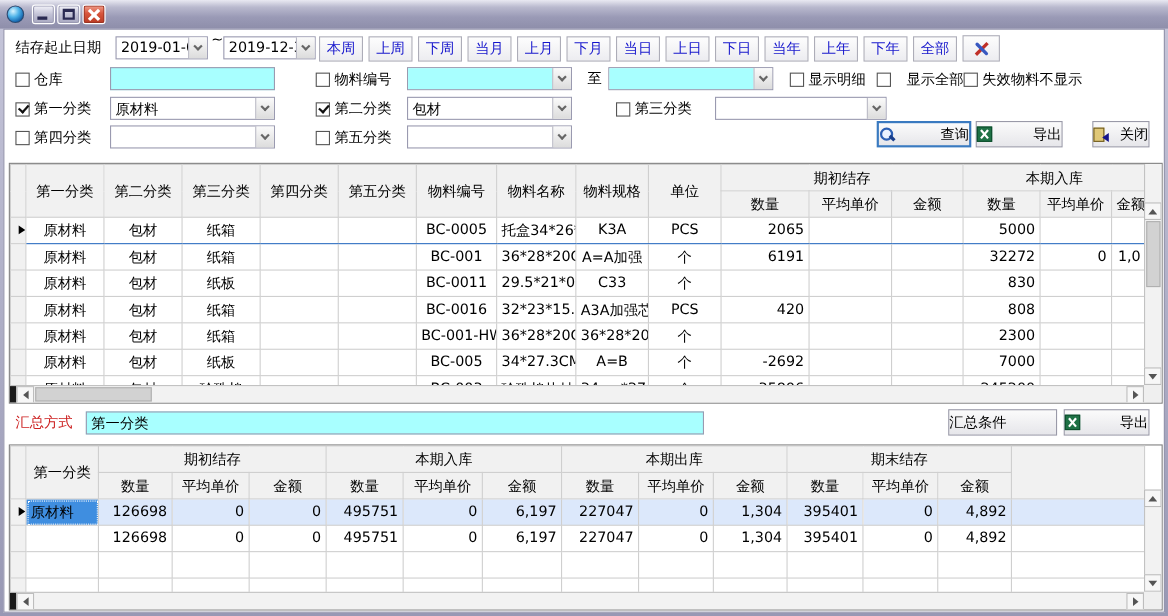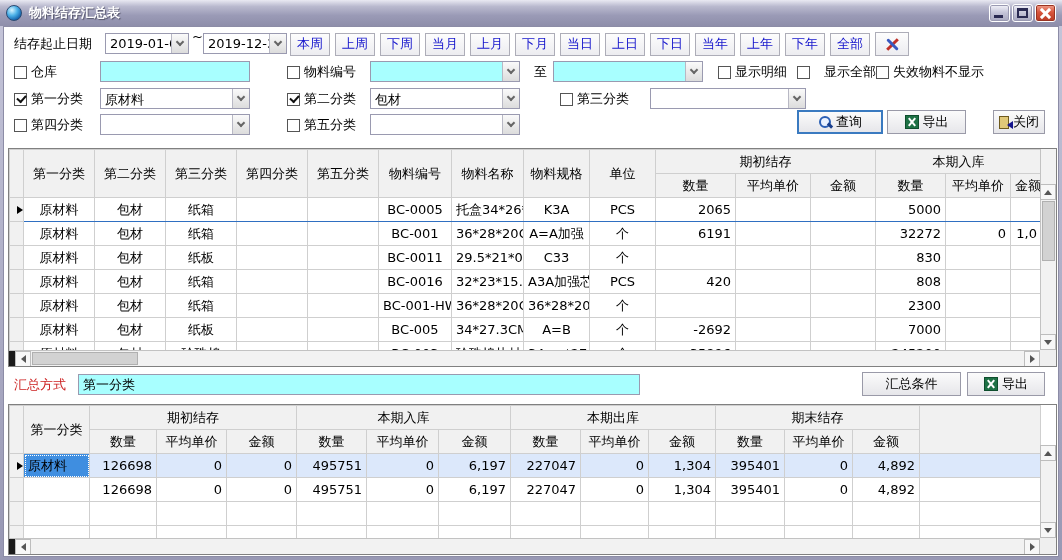--- a/index.html
+++ b/index.html
@@ -45,21 +45,21 @@
                           border-left:2px solid #111; border-bottom:2px solid #111; transform:rotate(-48deg); }
   .pbtn { height:23px; padding:0 6px; border:1px solid #adadb8; background:linear-gradient(180deg,#fdfdfd,#ececf0);
           color:#1414cc; font:13px "DejaVu Sans","Liberation Sans",sans-serif; }
   .toolbar { position:absolute; left:290px; top:32px; display:flex; gap:5px; align-items:center; }
   .tools-btn { width:34px; height:24px; border:1px solid #adadb8; background:linear-gradient(180deg,#fdfdfd,#ececf0); position:relative; }
   .tools-ico { position:absolute; left:9px; top:4px; width:15px; height:15px; }
   .tools-ico::before { content:""; position:absolute; left:6px; top:0; width:3px; height:15px; background:#c03028; transform:rotate(45deg); }
   .tools-ico::after { content:""; position:absolute; left:6px; top:0; width:3px; height:15px; background:#3858c0; transform:rotate(-45deg); border-radius:2px; }
 
   .abtn { position:absolute; height:24px; border:1px solid #9a9aa8; background:linear-gradient(180deg,#fbfbfb,#e6e6ea);
-          display:flex; align-items:center; justify-content:center; gap:4px; font:13px "DejaVu Sans","Liberation Sans",sans-serif; }
+          display:flex; align-items:center; justify-content:space-between; gap:4px; font:13px "DejaVu Sans","Liberation Sans",sans-serif; }
   .abtn.focus { border:2px solid #3a7ac0; }
   .mag-ico { width:14px; height:14px; position:relative; flex:none; }
   .mag-ico::before { content:""; position:absolute; left:1px; top:1px; width:8px; height:8px; border:2px solid #2b5fb4; border-radius:50%; background:#eaf2ff; }
   .mag-ico::after { content:""; position:absolute; left:9px; top:9px; width:6px; height:3px; background:#1a3f8c; transform:rotate(45deg); }
   .xls-ico { width:14px; height:14px; background:#1e7145; border:1px solid #0e4e2d; position:relative; flex:none; }
   .xls-ico::before,.xls-ico::after { content:""; position:absolute; left:5px; top:1px; width:2px; height:10px; background:#fff; }
   .xls-ico::before { transform:rotate(40deg); } .xls-ico::after { transform:rotate(-40deg); }
   .door-ico { width:10px; height:13px; background:#e0c878; border:1px solid #6e5a1e; position:relative; flex:none; }
   .door-ico::after { content:""; position:absolute; right:-5px; top:4px; width:0; height:0;
                      border-top:4px solid transparent; border-bottom:4px solid transparent; border-right:6px solid #14148c; }
@@ -91,21 +91,20 @@
   .redlbl { color:#cc2020; }
 </style>
 </head>
 <body>
 
 <div class="window">
   <div class="client"></div>
 
   <div class="titlebar">
     <span class="app-icon"></span>
-    <span class="title-text">物料结存汇总表</span>
     <span class="winbtns">
       <span class="wbtn">
           <span class="glyph-min"></span>
         </span>
       <span class="wbtn">
           <span class="glyph-max"></span>
         </span>
       <span class="wbtn close">
           <span class="glyph-x"></span>
         </span>

